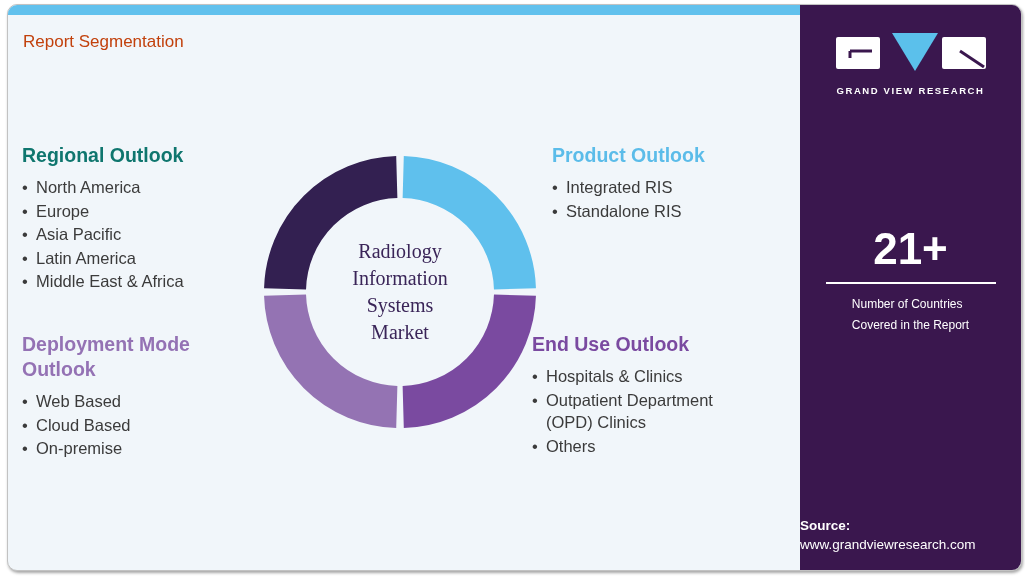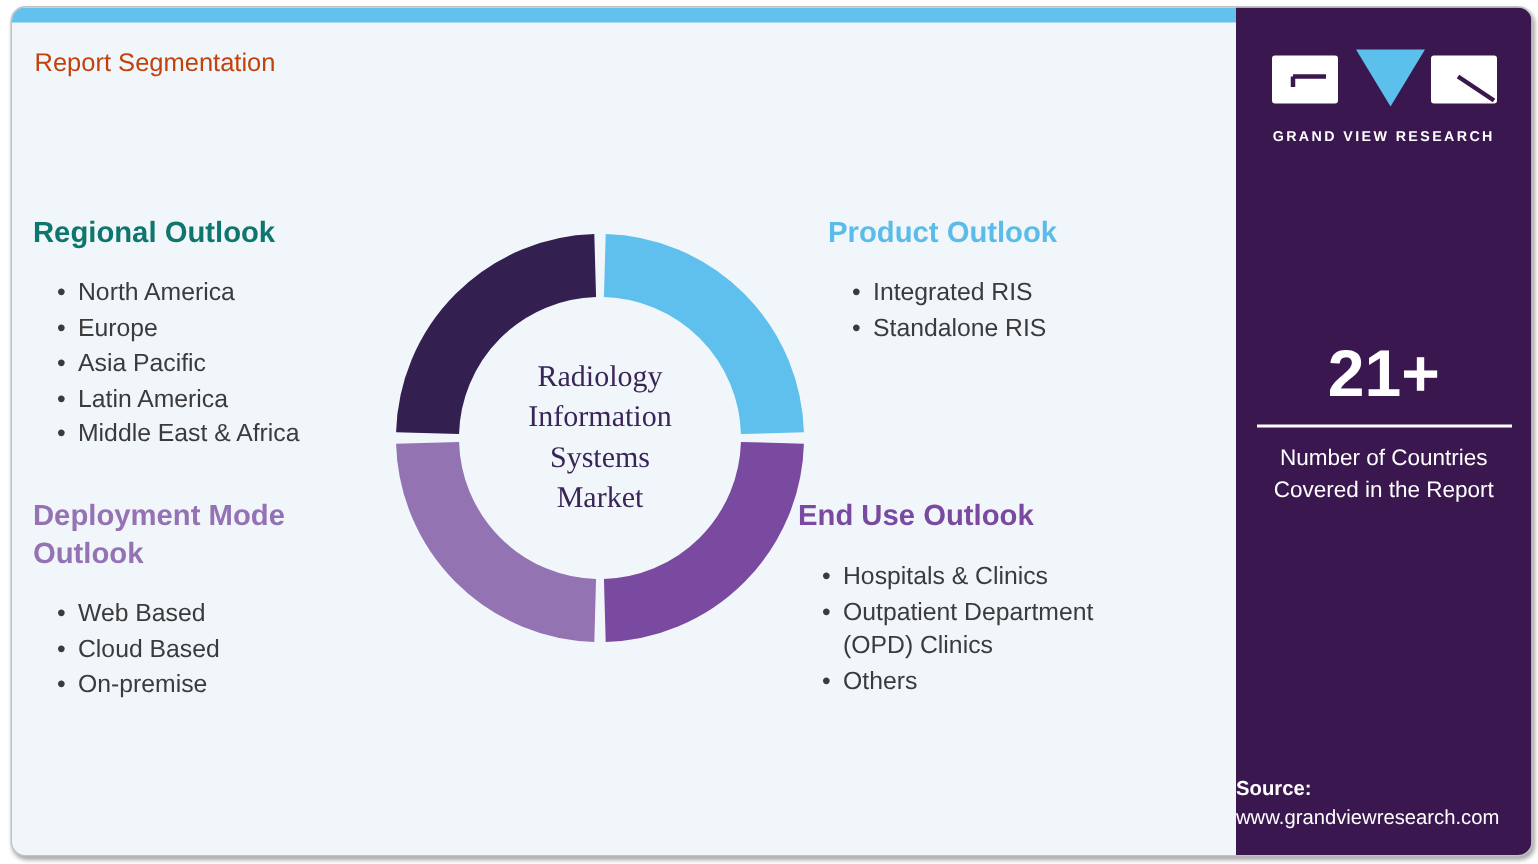--- a/index.html
+++ b/index.html
@@ -17,38 +17,38 @@
   .header{position:absolute;left:15px;top:22px;}
   .page-title{font-size:26px;font-weight:800;color:#3B1E63;line-height:30px;letter-spacing:.2px;}
   .page-subtitle{font-size:17px;color:#c2410c;margin-top:5px;}
 
   .sec{position:absolute;}
   .sec-regional{left:14px;top:138px;width:235px;}
   .sec-deployment{left:14px;top:327px;width:215px;}
   .sec-product{left:544px;top:138px;width:245px;}
   .sec-enduse{left:524px;top:327px;width:228px;}
   .sec h3{font-size:19.5px;font-weight:700;margin:0 0 8px;line-height:25px;}
-  .sec ul{list-style:none;margin:16px;padding:0;font-size:16.5px;color:#3b3b3b;}
+  .sec ul{list-style:none;margin:0;padding:0;font-size:16.5px;color:#3b3b3b;}
   .sec li{position:relative;padding-left:14px;line-height:22.5px;margin-bottom:1px;}
   .sec li::before{content:"\2022";position:absolute;left:0;}
 
   .donut{position:absolute;left:252px;top:147px;width:280px;height:280px;}
   .donut svg{position:absolute;left:0;top:0;}
   .donut-center{position:absolute;left:0;top:0;right:0;bottom:0;display:flex;align-items:center;justify-content:center;}
   .donut-center ul{list-style:none;margin:0;padding:0;text-align:center;font-size:20px;line-height:27px;color:#3A2558;font-family:Liberation Serif, serif;}
 
   .sidebar{
-    position:absolute;top:0;right:0;width:197px;height:100%;
+    position:absolute;top:0;right:0;width:221px;height:100%;
     display:flex;flex-direction:column;align-items:center;color:#fff;margin-left:20px;
   }
   .logo-wrap{margin-top:24px;text-align:center;}
   .brand-name{font-size:9.5px;font-weight:700;letter-spacing:1.6px;color:#fff;margin-top:6px;white-space:nowrap;}
   .stat-value{margin-top:128px;font-size:44px;font-weight:800;line-height:50px;}
   .stat-divider{width:170px;height:2px;background:#ffffff;margin:8px 0 10px;}
-  .stat-caption{font-size:15px;line-height:21px;text-align:center;}
+  .stat-caption{font-size:12px;line-height:21px;}
   .source{margin-top:auto;margin-bottom:16px;align-self:flex-start;font-size:13.5px;line-height:19px;}
   .source .lbl{font-weight:700;}
 </style>
 </head>
 <body>
 
 <div class="card" style="background: rgb(241, 246, 250);">
 
   <div class="accent-bar" style="background: rgb(98, 193, 237);"></div>
 

